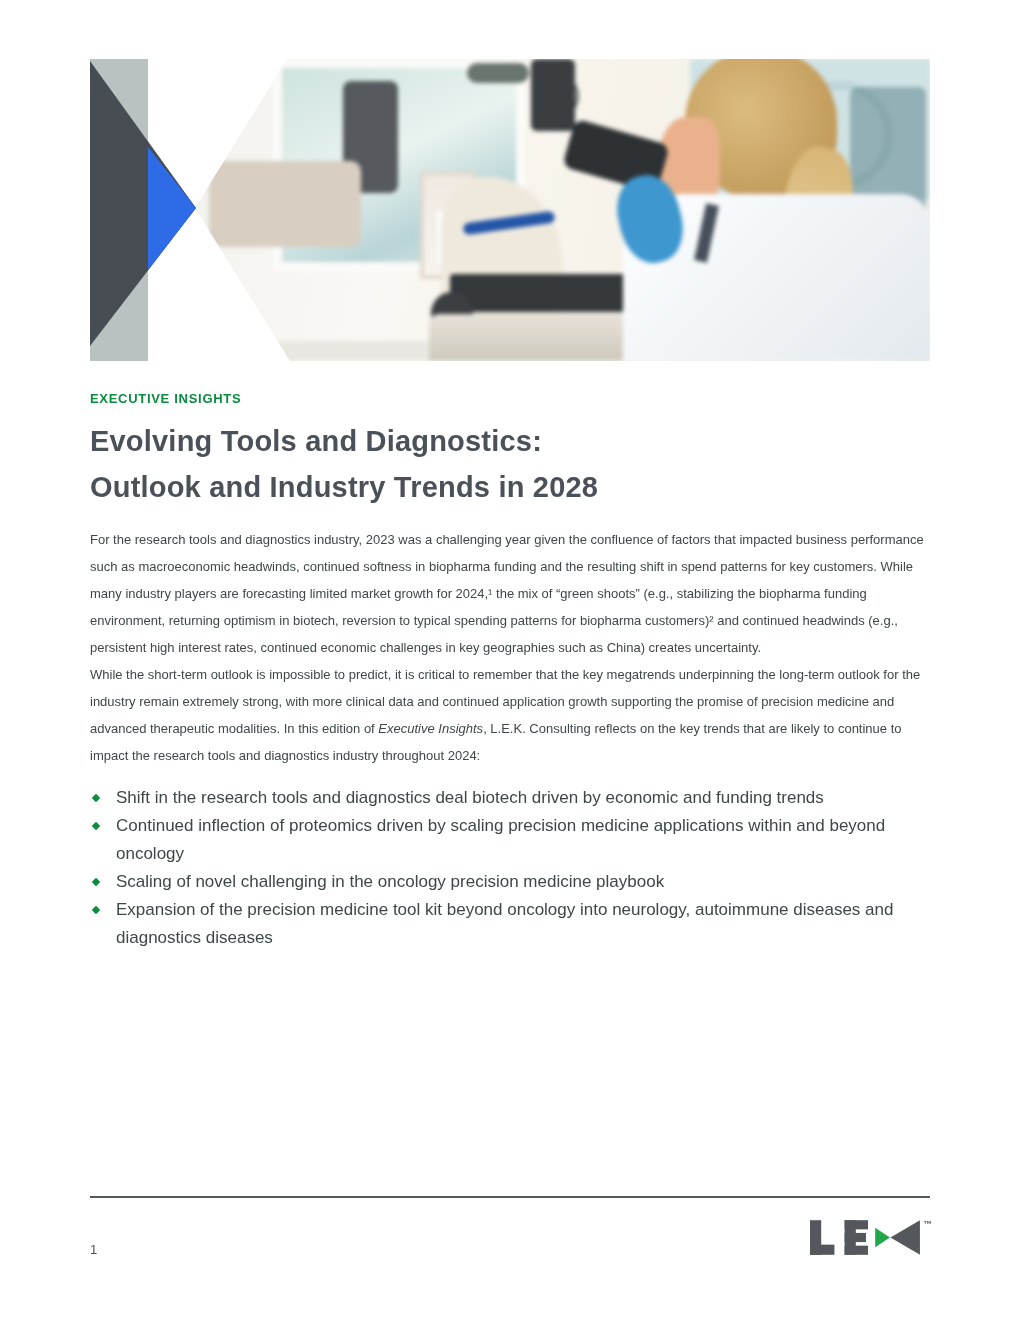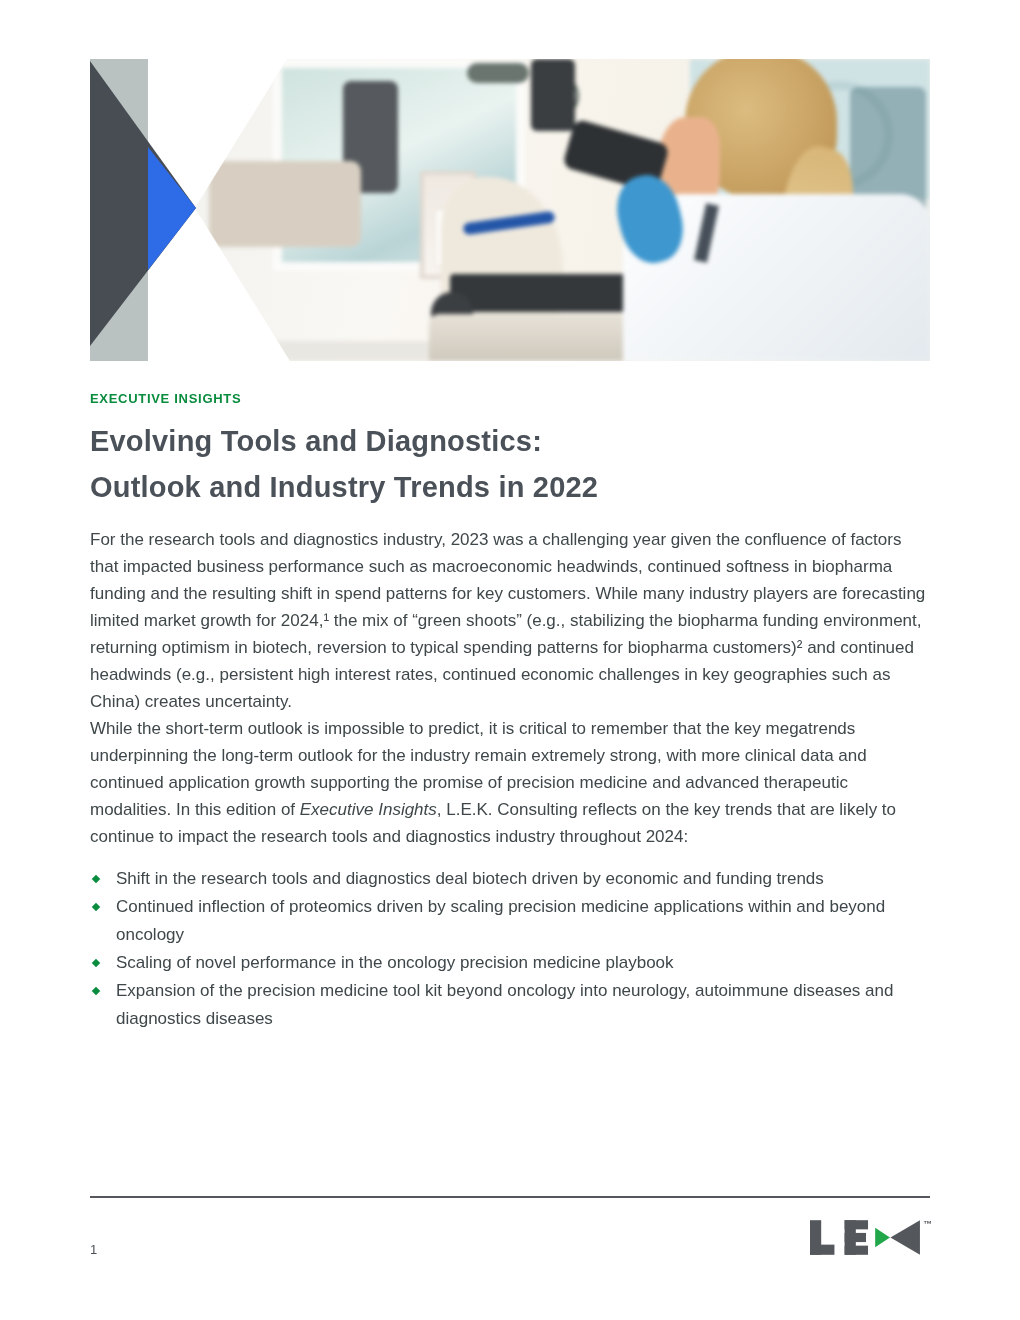--- a/index.html
+++ b/index.html
@@ -61,21 +61,21 @@
   .ponytail{left:585px;top:88px;width:70px;height:142px;border-radius:40% 60% 60% 40%;
     background:linear-gradient(#d8b678,#e8d09c);transform:rotate(14deg);}
   .tube{left:336px;top:0;width:44px;height:72px;background:#3a3e41;border-radius:6px;}
   .scope-head{left:372px;top:72px;width:98px;height:50px;background:#2e3134;border-radius:10px;transform:rotate(16deg);}
   .glove{left:424px;top:116px;width:62px;height:88px;background:#3e97cf;border-radius:45%;transform:rotate(-14deg);}
 
   
   .eyebrow{margin-top:30px;font-size:13px;font-weight:bold;letter-spacing:.7px;color:var(--brand-green);}
   h1.title{margin:12px 0 0;font-size:29px;line-height:46px;font-weight:bold;color:var(--title-color);letter-spacing:.2px;}
   h1.title .tline{display:block;}
-  p{font-size:17px;line-height:27px;margin:0;}
+  p{font-size:13px;line-height:27px;margin:0;}
   .p1{margin-top:16px;}
   .p2{margin-top:0;}
   .p2 em{font-style:italic;}
   ul.trends{list-style:none;margin:15px 0 0;padding:0;font-size:17px;line-height:28px;}
   ul.trends li{position:relative;padding-left:26px;}
   .dot{position:absolute;left:3px;top:11px;width:6px;height:6px;background:var(--brand-green);transform:rotate(45deg);}
 
   
   .footer-rule{position:absolute;left:90px;width:840px;top:1196px;height:2px;background:var(--logo-gray);}
   .page-number{position:absolute;left:90px;top:1242px;font-size:13px;color:var(--title-color);}
@@ -120,31 +120,31 @@
         </div>
       </div>
       <div class="tri-dark"></div>
       <div class="tri-blue"></div>
     </div>
 
     <div class="eyebrow">EXECUTIVE INSIGHTS</div>
 
     <h1 class="title">
       <span class="tline">Evolving Tools and Diagnostics:</span>
-      <span class="tline">Outlook and Industry Trends in 2022</span>
+      <span class="tline">Outlook and Industry Trends in 2028</span>
     </h1>
 
     <p class="p1">For the research tools and diagnostics industry, 2023 was a challenging year given the confluence of factors that impacted business performance such as macroeconomic headwinds, continued softness in biopharma funding and the resulting shift in spend patterns for key customers. While many industry players are forecasting limited market growth for 2024,¹ the mix of “green shoots” (e.g., stabilizing the biopharma funding environment, returning optimism in biotech, reversion to typical spending patterns for biopharma customers)² and continued headwinds (e.g., persistent high interest rates, continued economic challenges in key geographies such as China) creates uncertainty.</p>
 
     <p class="p2"><span>While the short-term outlook is impossible to predict, it is critical to remember that the key megatrends underpinning the long-term outlook for the industry remain extremely strong, with more clinical data and continued application growth supporting the promise of precision medicine and advanced therapeutic modalities. In this edition of </span><em>Executive Insights</em><span>, L.E.K. Consulting reflects on the key trends that are likely to continue to impact the research tools and diagnostics industry throughout 2024:</span></p>
 
     <ul class="trends">
       <li><span class="dot"></span><span>Shift in the research tools and diagnostics deal biotech driven by economic and funding trends</span></li>
       <li><span class="dot"></span><span>Continued inflection of proteomics driven by scaling precision medicine applications within and beyond oncology</span></li>
-      <li><span class="dot"></span><span>Scaling of novel performance in the oncology precision medicine playbook</span></li>
+      <li><span class="dot"></span><span>Scaling of novel challenging in the oncology precision medicine playbook</span></li>
       <li><span class="dot"></span><span>Expansion of the precision medicine tool kit beyond oncology into neurology, autoimmune diseases and diagnostics diseases</span></li>
     </ul>
 
   </div>
 
   <div class="footer-rule"></div>
   <div class="page-number">1</div>
 
   <div class="logo">
     <svg width="112" height="35" viewBox="0 0 110 34">

